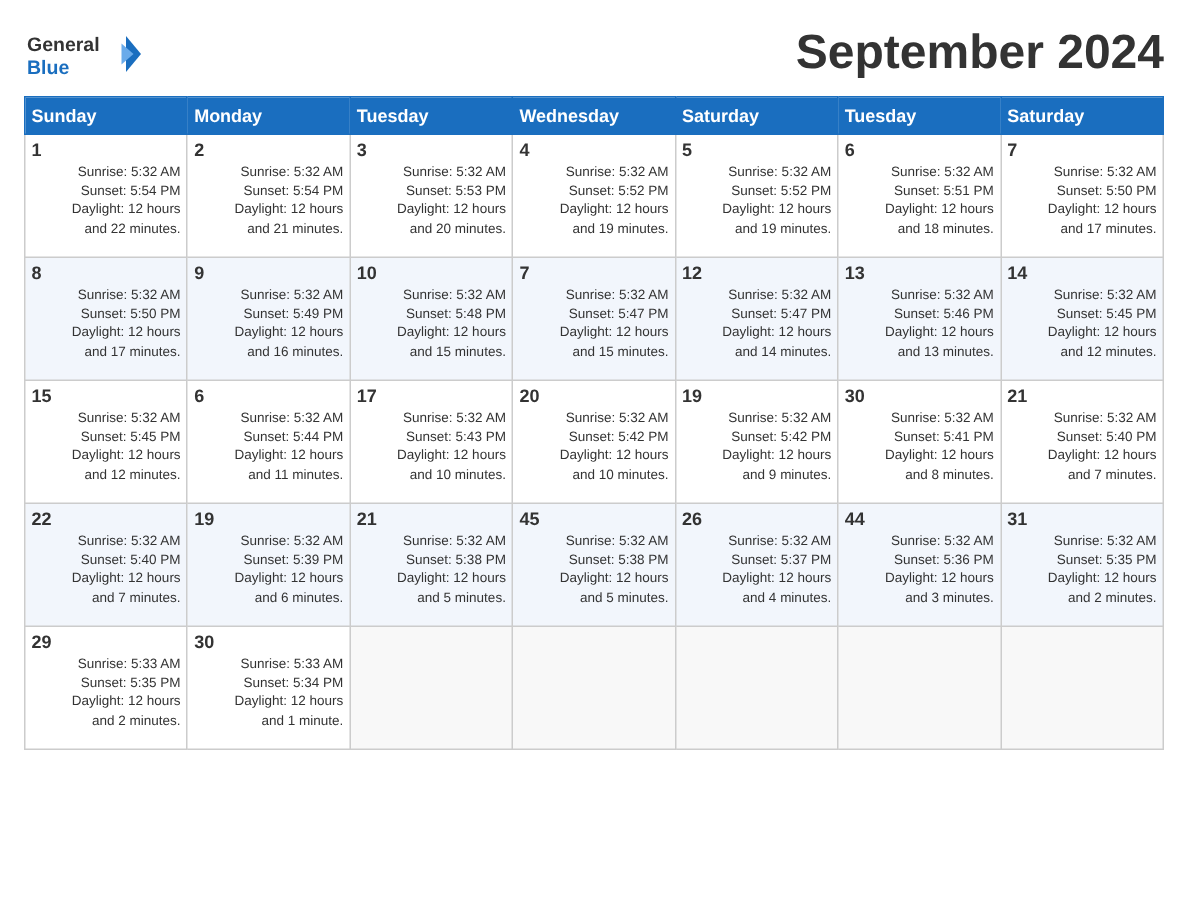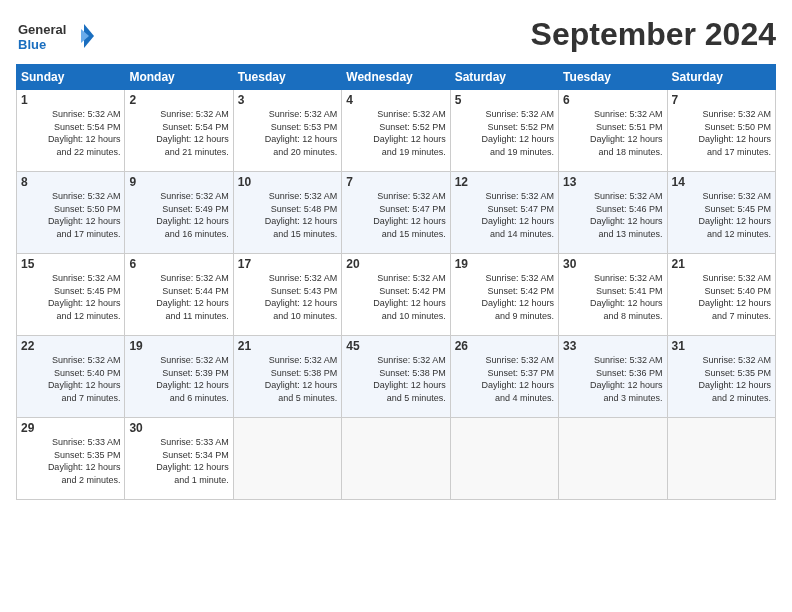--- a/index.html
+++ b/index.html
@@ -298,21 +298,21 @@
 and 5 minutes.</div>
           </td>
           <td>
             <span class="day-num">26</span>
             <div class="day-info" style="white-space: pre-line;">Sunrise: 5:32 AM
 Sunset: 5:37 PM
 Daylight: 12 hours
 and 4 minutes.</div>
           </td>
           <td>
-            <span class="day-num">33</span>
+            <span class="day-num">44</span>
             <div class="day-info" style="white-space: pre-line;">Sunrise: 5:32 AM
 Sunset: 5:36 PM
 Daylight: 12 hours
 and 3 minutes.</div>
           </td>
           <td>
             <span class="day-num">31</span>
             <div class="day-info" style="white-space: pre-line;">Sunrise: 5:32 AM
 Sunset: 5:35 PM
 Daylight: 12 hours

